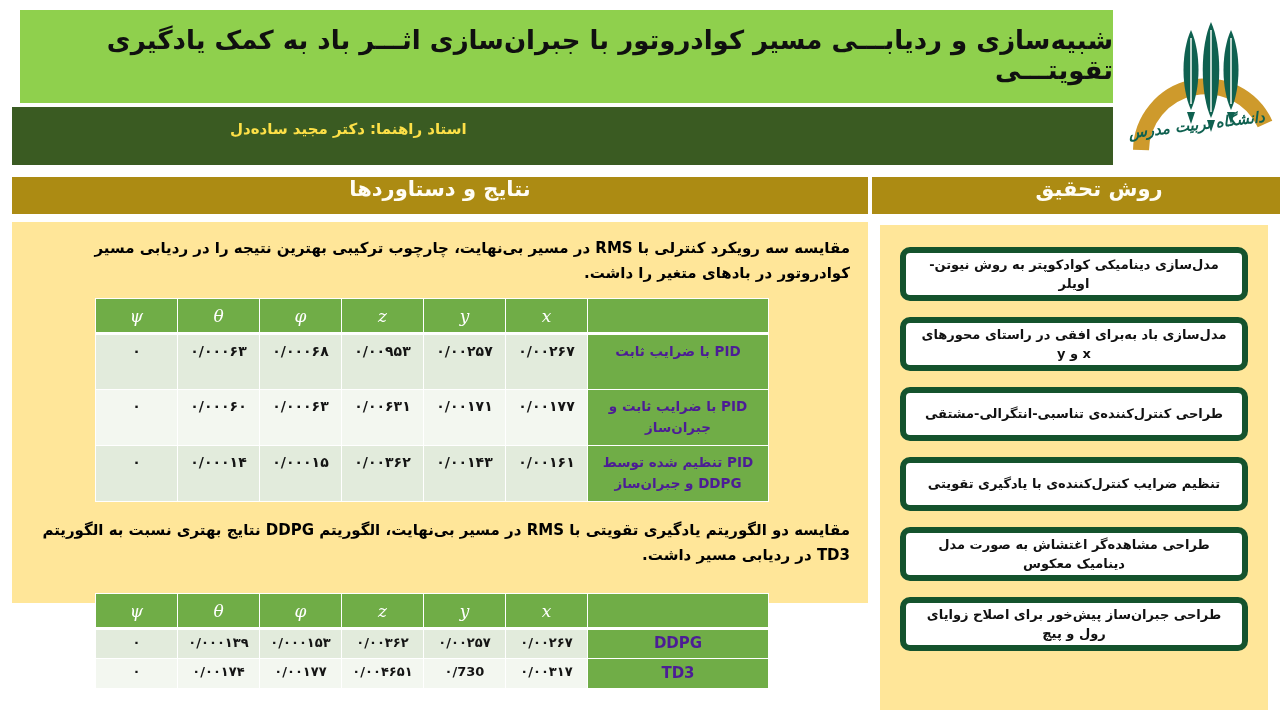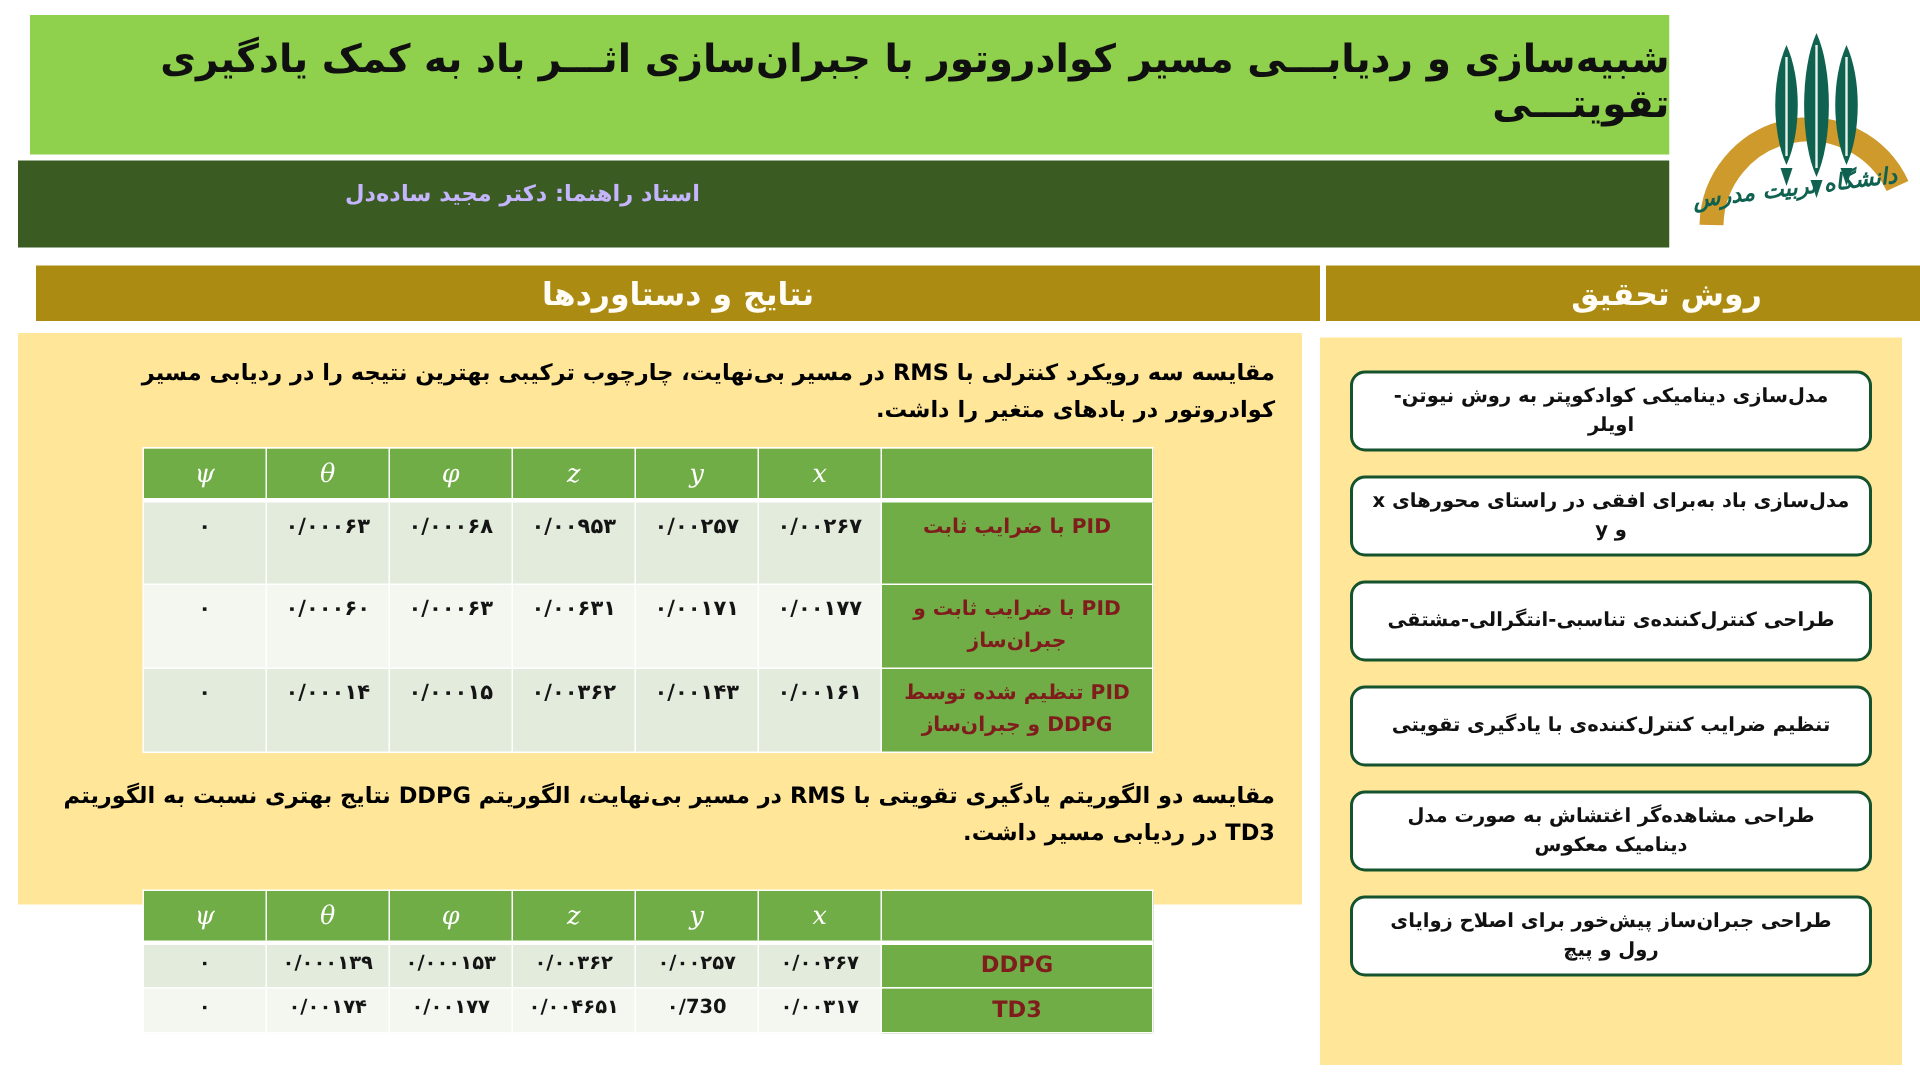--- a/index.html
+++ b/index.html
@@ -4,34 +4,34 @@
 <style>
   html,body{margin:0;padding:0;background:#fff;}
   .page{position:relative;width:1280px;height:720px;background:#ffffff;overflow:hidden;
         font-family:"DejaVu Sans","Liberation Sans",sans-serif;}
 
   
   .title-box{position:absolute;left:20px;top:10px;width:1093px;height:93px;background:#8FD04D;
              display:flex;justify-content:center;direction:rtl;}
   .title-text{margin-top:15px;font-size:26px;font-weight:bold;color:#101010;letter-spacing:0;}
   .author-bar{position:absolute;left:12px;top:107px;width:1101px;height:58px;background:#3A5B22;}
-  .author-bar span{position:absolute;top:13px;font-size:15px;font-weight:bold;color:#c4b5fd;direction:rtl;white-space:nowrap;}
+  .author-bar span{position:absolute;top:13px;font-size:15px;font-weight:bold;color:#fde047;direction:rtl;white-space:nowrap;}
   .author-name{right:245px;}
   .supervisor-name{left:218px;}
 
   
   .logo-area{position:absolute;left:1113px;top:0;width:167px;height:175px;background:#fff;}
   .logo-caption{position:absolute;left:6px;top:116px;width:155px;text-align:center;
                 color:#0F6150;font-weight:bold;font-style:italic;font-size:15px;
                 transform:rotate(-7deg);direction:rtl;}
 
   
   .sec-header{position:absolute;top:177px;height:37px;background:#AC8B13;color:#FFFDF5;
-              display:flex;align-items:center;justify-content:center;
-              font-size:21px;font-weight:bold;direction:rtl;margin-left:12px;}
+              display:flex;align-items:flex-start;justify-content:center;
+              font-size:21px;font-weight:bold;direction:rtl;}
   .results-header{left:12px;width:856px;}
   .method-header{left:872px;width:454px;}
 
   
   .results-body{position:absolute;left:12px;top:222px;width:856px;height:381px;background:#FFE699;direction:rtl;}
   .para{position:absolute;right:18px;left:18px;font-size:15px;font-weight:bold;color:#000;
         text-align:right;line-height:1.65;direction:rtl;}
   .para-1{top:14px;}
   .para-2{top:296px;}
 
@@ -39,30 +39,30 @@
   .tbl1{top:76px;}
   .tbl2{top:371px;}
   table.rms th{background:#70AD47;color:#fff;font-family:"DejaVu Serif","Liberation Serif",serif;
                font-style:italic;font-weight:normal;font-size:17px;height:31px;
                border:1px solid #fff;border-bottom:3px solid #fff;}
   table.rms td{border:1px solid #fff;}
   td.val{text-align:center;vertical-align:top;padding-top:8px;font-size:14px;font-weight:bold;color:#141414;}
   .tbl1 tr.data-row{height:56px;}
   .tbl2 tr.data-row{height:30px;}
   .tbl2 td.val{padding-top:5px;font-size:13px;}
-  td.lbl{background:#70AD47;color:#7f1d1d;font-weight:bold;font-size:13.5px;direction:rtl;
+  td.lbl{background:#70AD47;color:#4c1d95;font-weight:bold;font-size:13.5px;direction:rtl;
          text-align:center;vertical-align:top;padding:6px 6px 0 6px;line-height:1.55;}
   .tbl2 td.lbl{vertical-align:middle;padding:0;font-size:15px;direction:ltr;}
   .band-a{background:#E2EBDC;}
   .band-b{background:#F3F7F0;}
 
   
   .method-body{position:absolute;left:880px;top:225px;width:388px;height:485px;background:#FFE699;}
   .method-item{box-sizing:border-box;margin:16px 20px 0 20px;height:54px;background:#ffffff;
-               border:2px solid #14532d;border-radius:10px;display:flex;align-items:center;
+               border:6px solid #14532d;border-radius:10px;display:flex;align-items:center;
                justify-content:center;text-align:center;font-size:13px;font-weight:bold;color:#111;
                direction:rtl;padding:0 12px;line-height:1.5;}
   .method-item:first-of-type{margin-top:22px;}
 </style>
 </head>
 <body>
 
 <div class="page">
 
   <div class="title-box">

